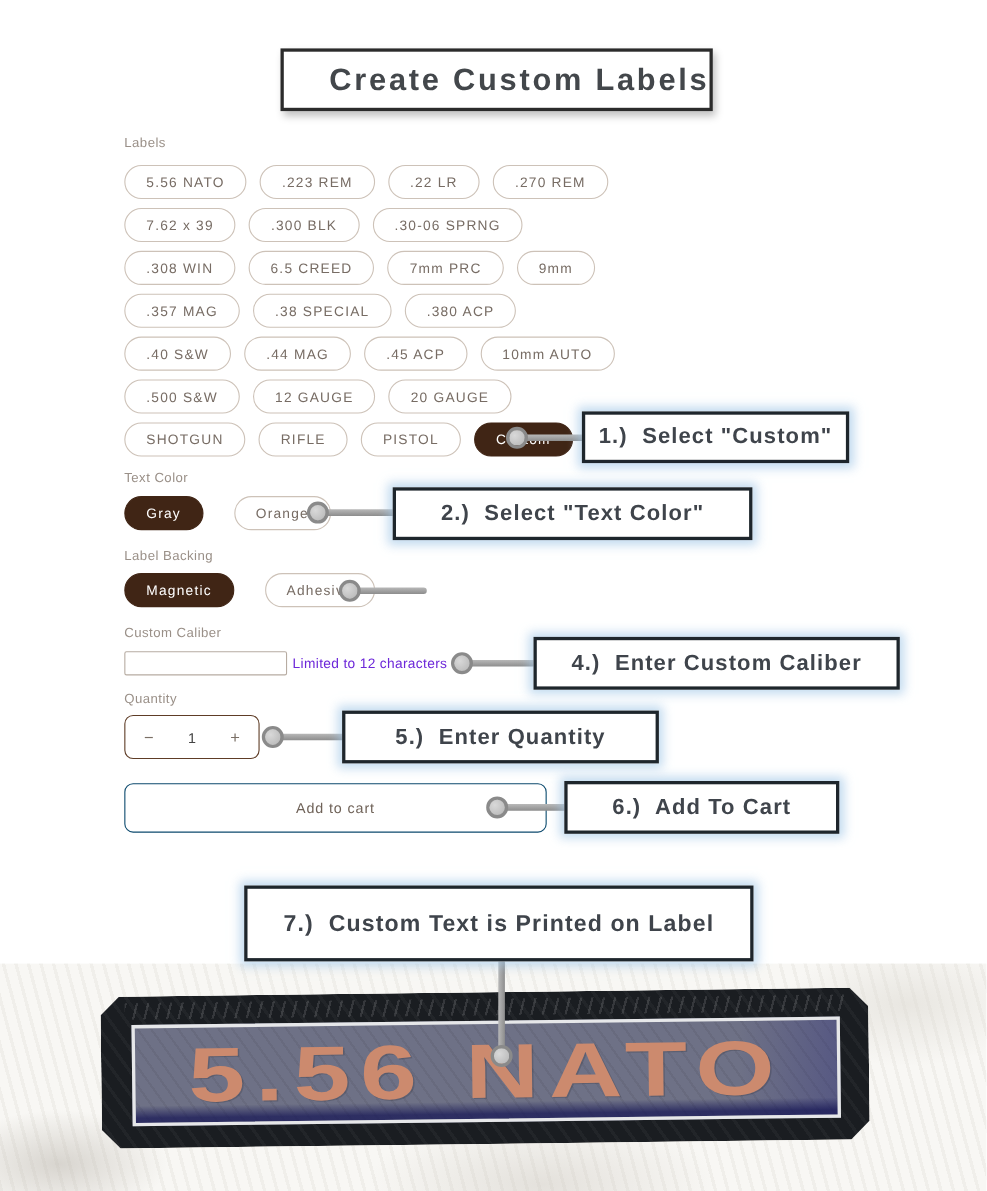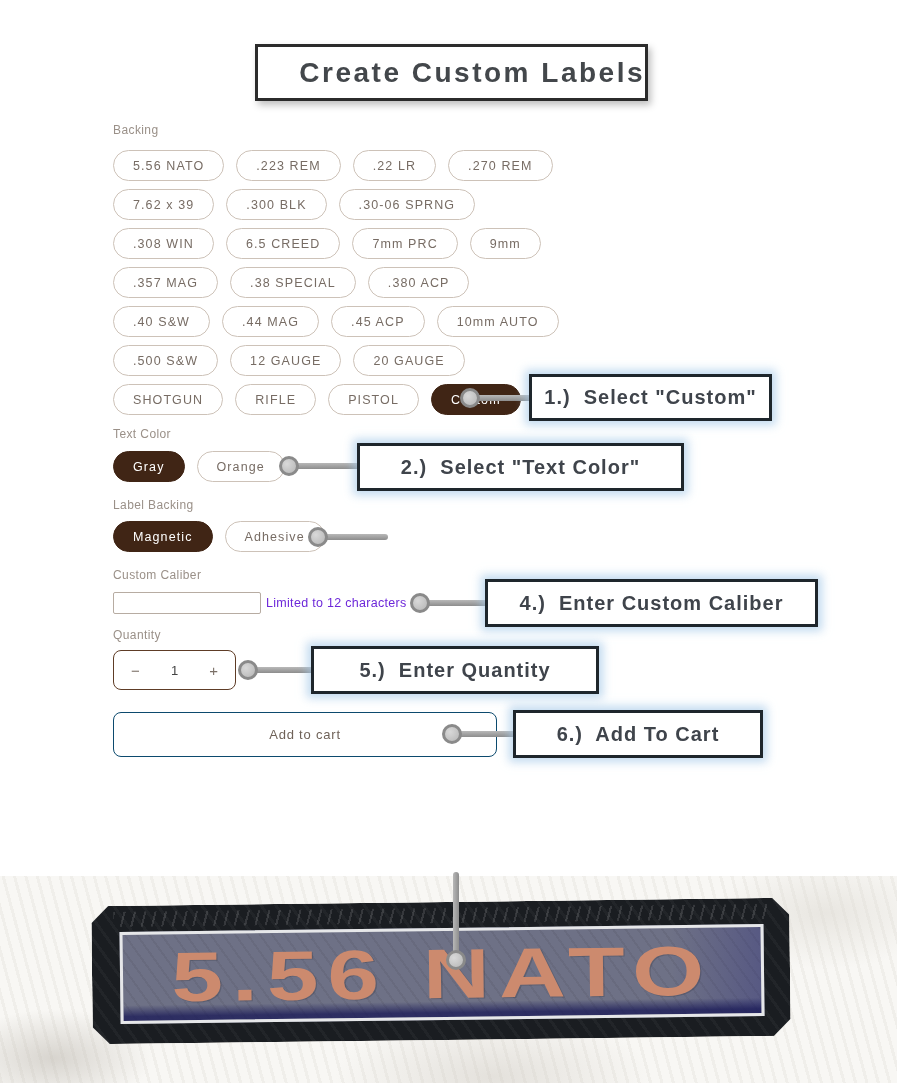--- a/index.html
+++ b/index.html
@@ -17,21 +17,21 @@
   .title-box span{
     font-size:28px;font-weight:700;letter-spacing:2.5px;color:#43474b;white-space:pre;
   }
   
   .sec-label{
     position:absolute;left:113px;font-size:12px;color:#9a9088;letter-spacing:.4px;
   }
   
   .pill-rows{position:absolute;left:113px;top:150px;}
   .pill-row{display:flex;gap:12px;margin-bottom:8px;height:31px;}
-  .pill-opts{position:absolute;display:flex;gap:12px;height:31px;}
+  .pill-opts{position:absolute;display:flex;gap:28px;height:31px;}
   .pill{
     height:31px;border:1px solid #cdc2b8;border-radius:16px;background:#fff;
     color:#776c64;font-family:"Liberation Sans",sans-serif;font-size:12.5px;
     letter-spacing:1.1px;padding:0 19px;display:flex;align-items:center;cursor:pointer;
   }
   .pill.selected{background:#402515;border-color:#402515;color:#ffffff;}
   
   .cc-row{position:absolute;left:113px;top:592px;display:flex;align-items:center;}
   .cc-input{
     width:148px;height:22px;border:1px solid #b7aca2;border-radius:2px;background:#fff;
@@ -128,21 +128,21 @@
 </style>
 </head>
 <body>
 
 <div class="stage">
 
   <div class="title-box">
     <span>Create Custom Labels</span>
   </div>
 
-  <div class="sec-label" style="top:123px">Backing</div>
+  <div class="sec-label" style="top:123px">Labels</div>
   <div class="sec-label" style="top:427px">Text Color</div>
   <div class="sec-label" style="top:498px">Label Backing</div>
   <div class="sec-label" style="top:568px">Custom Caliber</div>
   <div class="sec-label" style="top:628px">Quantity</div>
 
   <div class="pill-rows">
       <div class="pill-row">
         <button class="pill">5.56 NATO</button>
         <button class="pill">.223 REM</button>
         <button class="pill">.22 LR</button>
@@ -229,20 +229,23 @@
     </div>
   <div class="callout co4">
       <span>4.)  Enter Custom Caliber</span>
     </div>
   <div class="callout co5">
       <span>5.)  Enter Quantity</span>
     </div>
   <div class="callout co6">
       <span>6.)  Add To Cart</span>
     </div>
+  <div class="callout co7">
+      <span>7.)  Custom Text is Printed on Label</span>
+    </div>
 
   <div class="photo">
     <div class="label-frame">
       <div class="label-print">
         <span>5.56 NATO</span>
       </div>
     </div>
   </div>
 
 </div>

